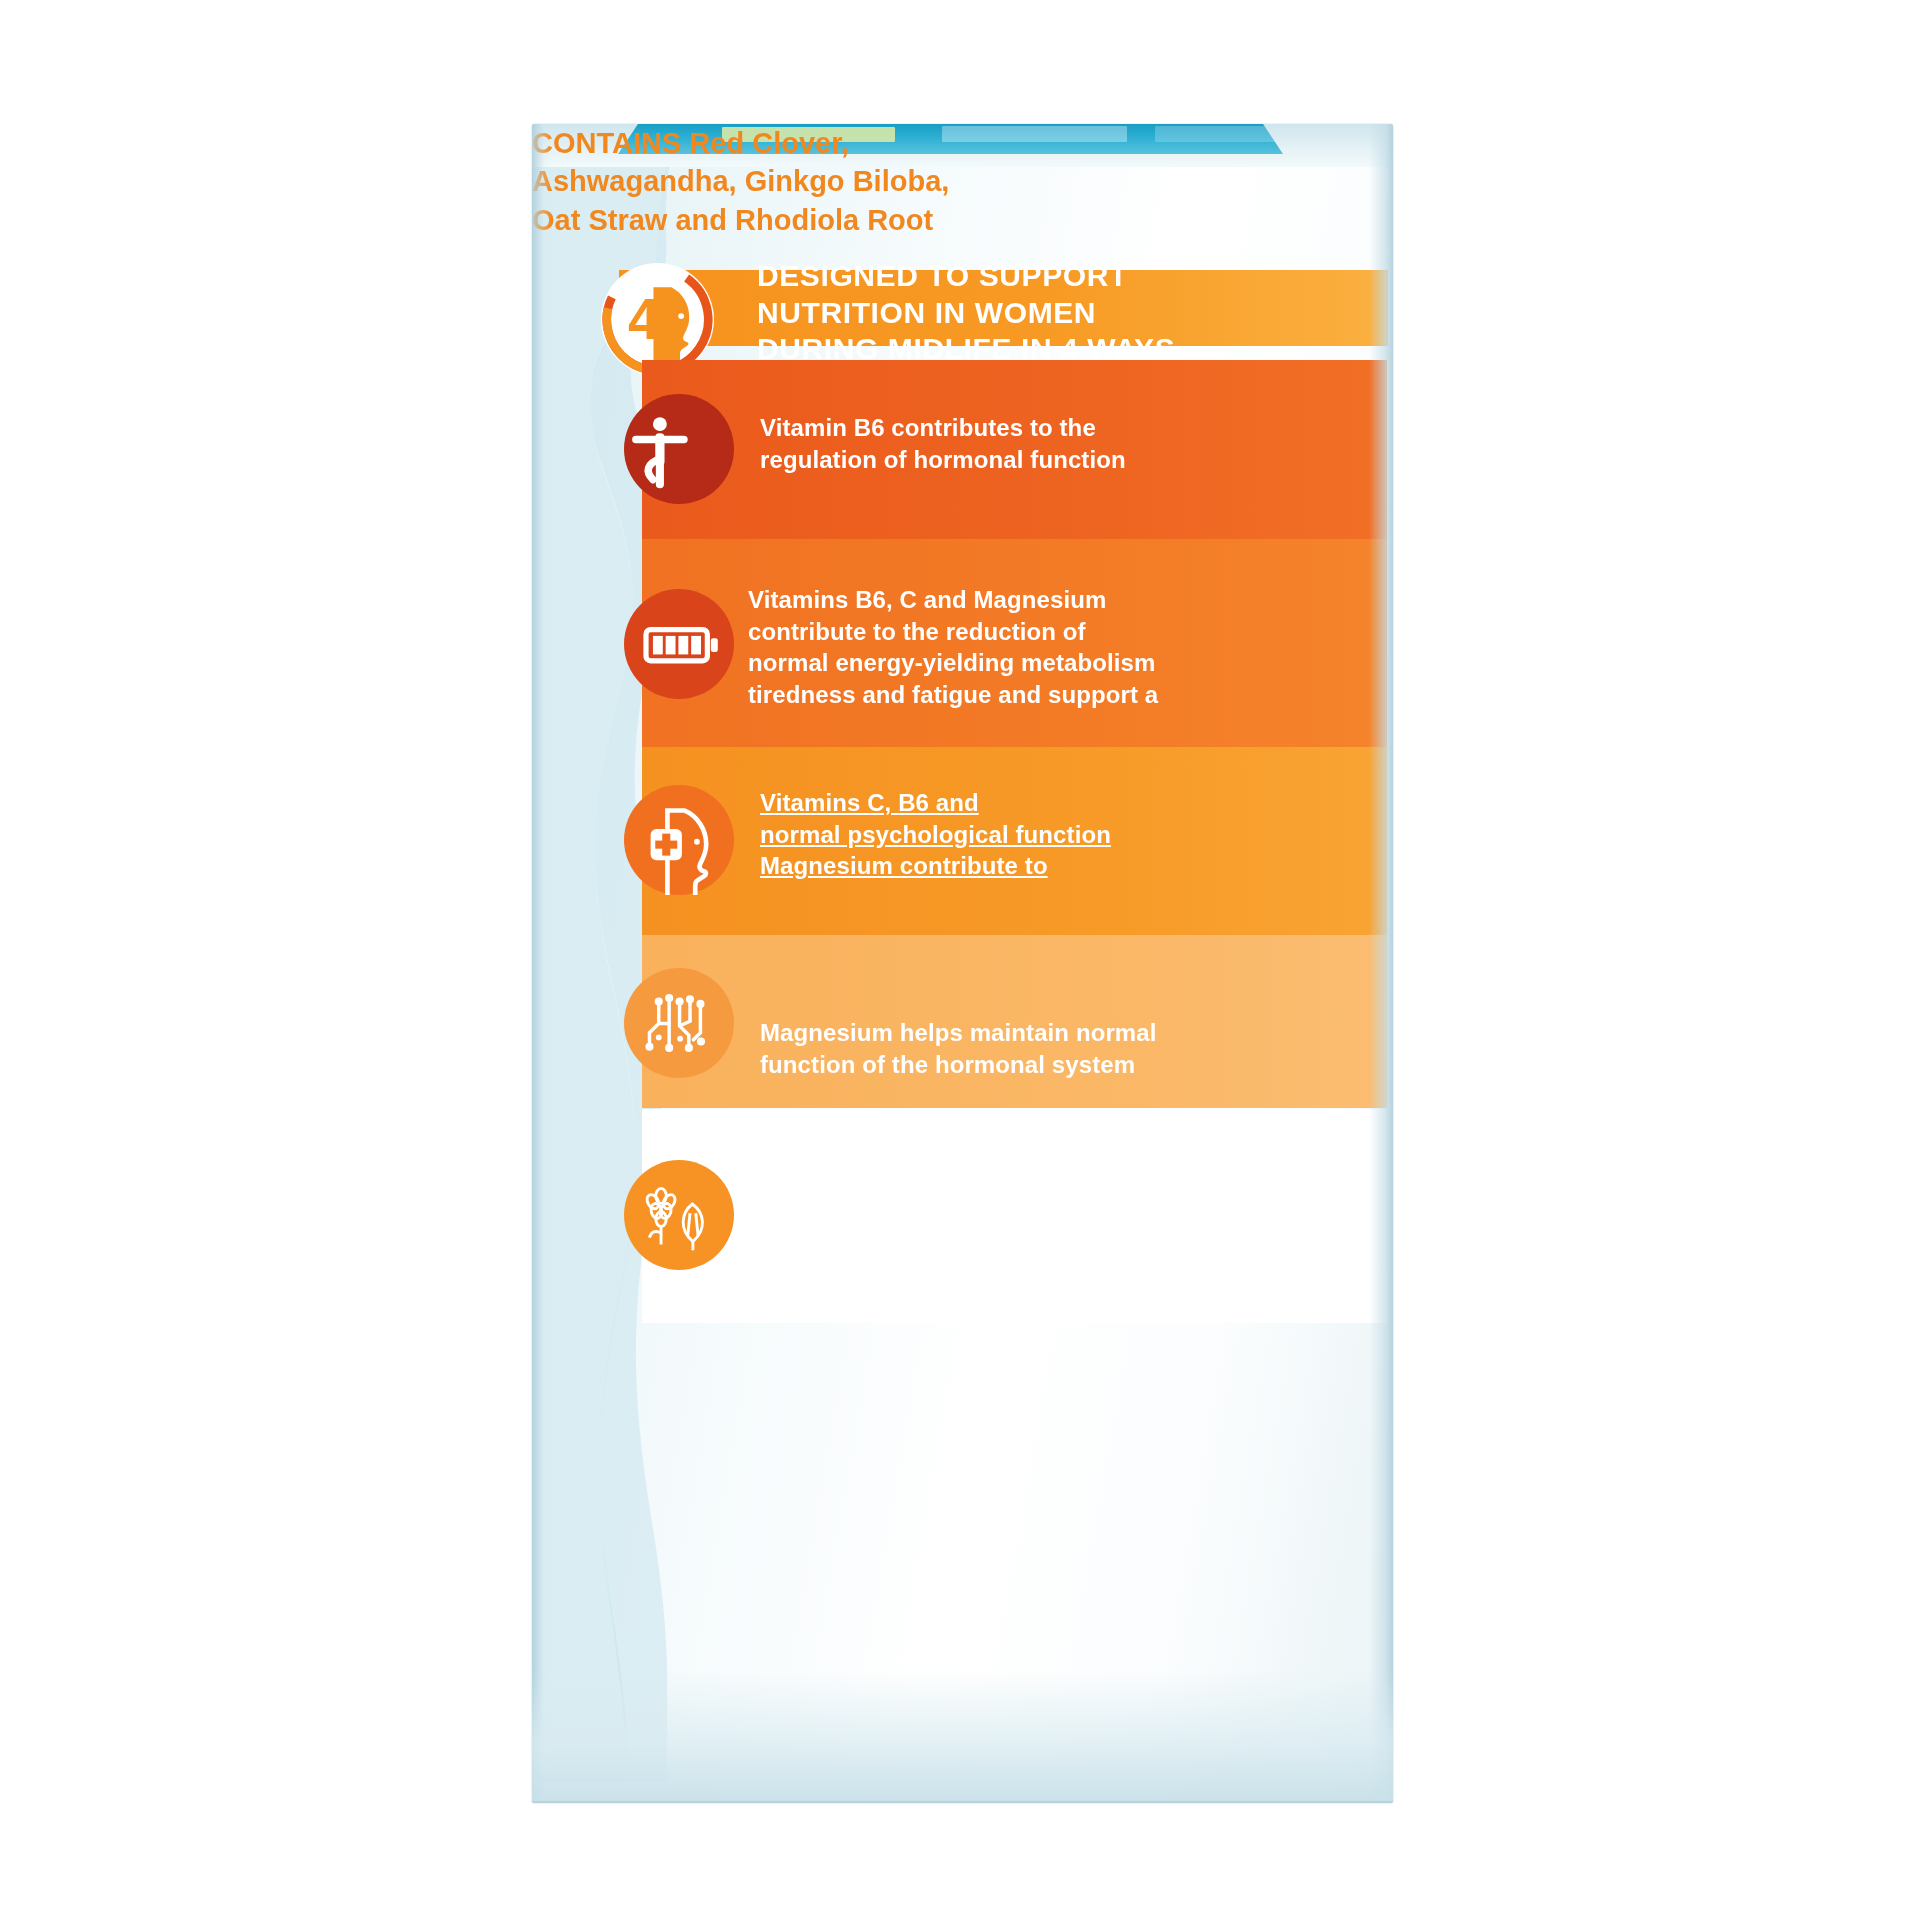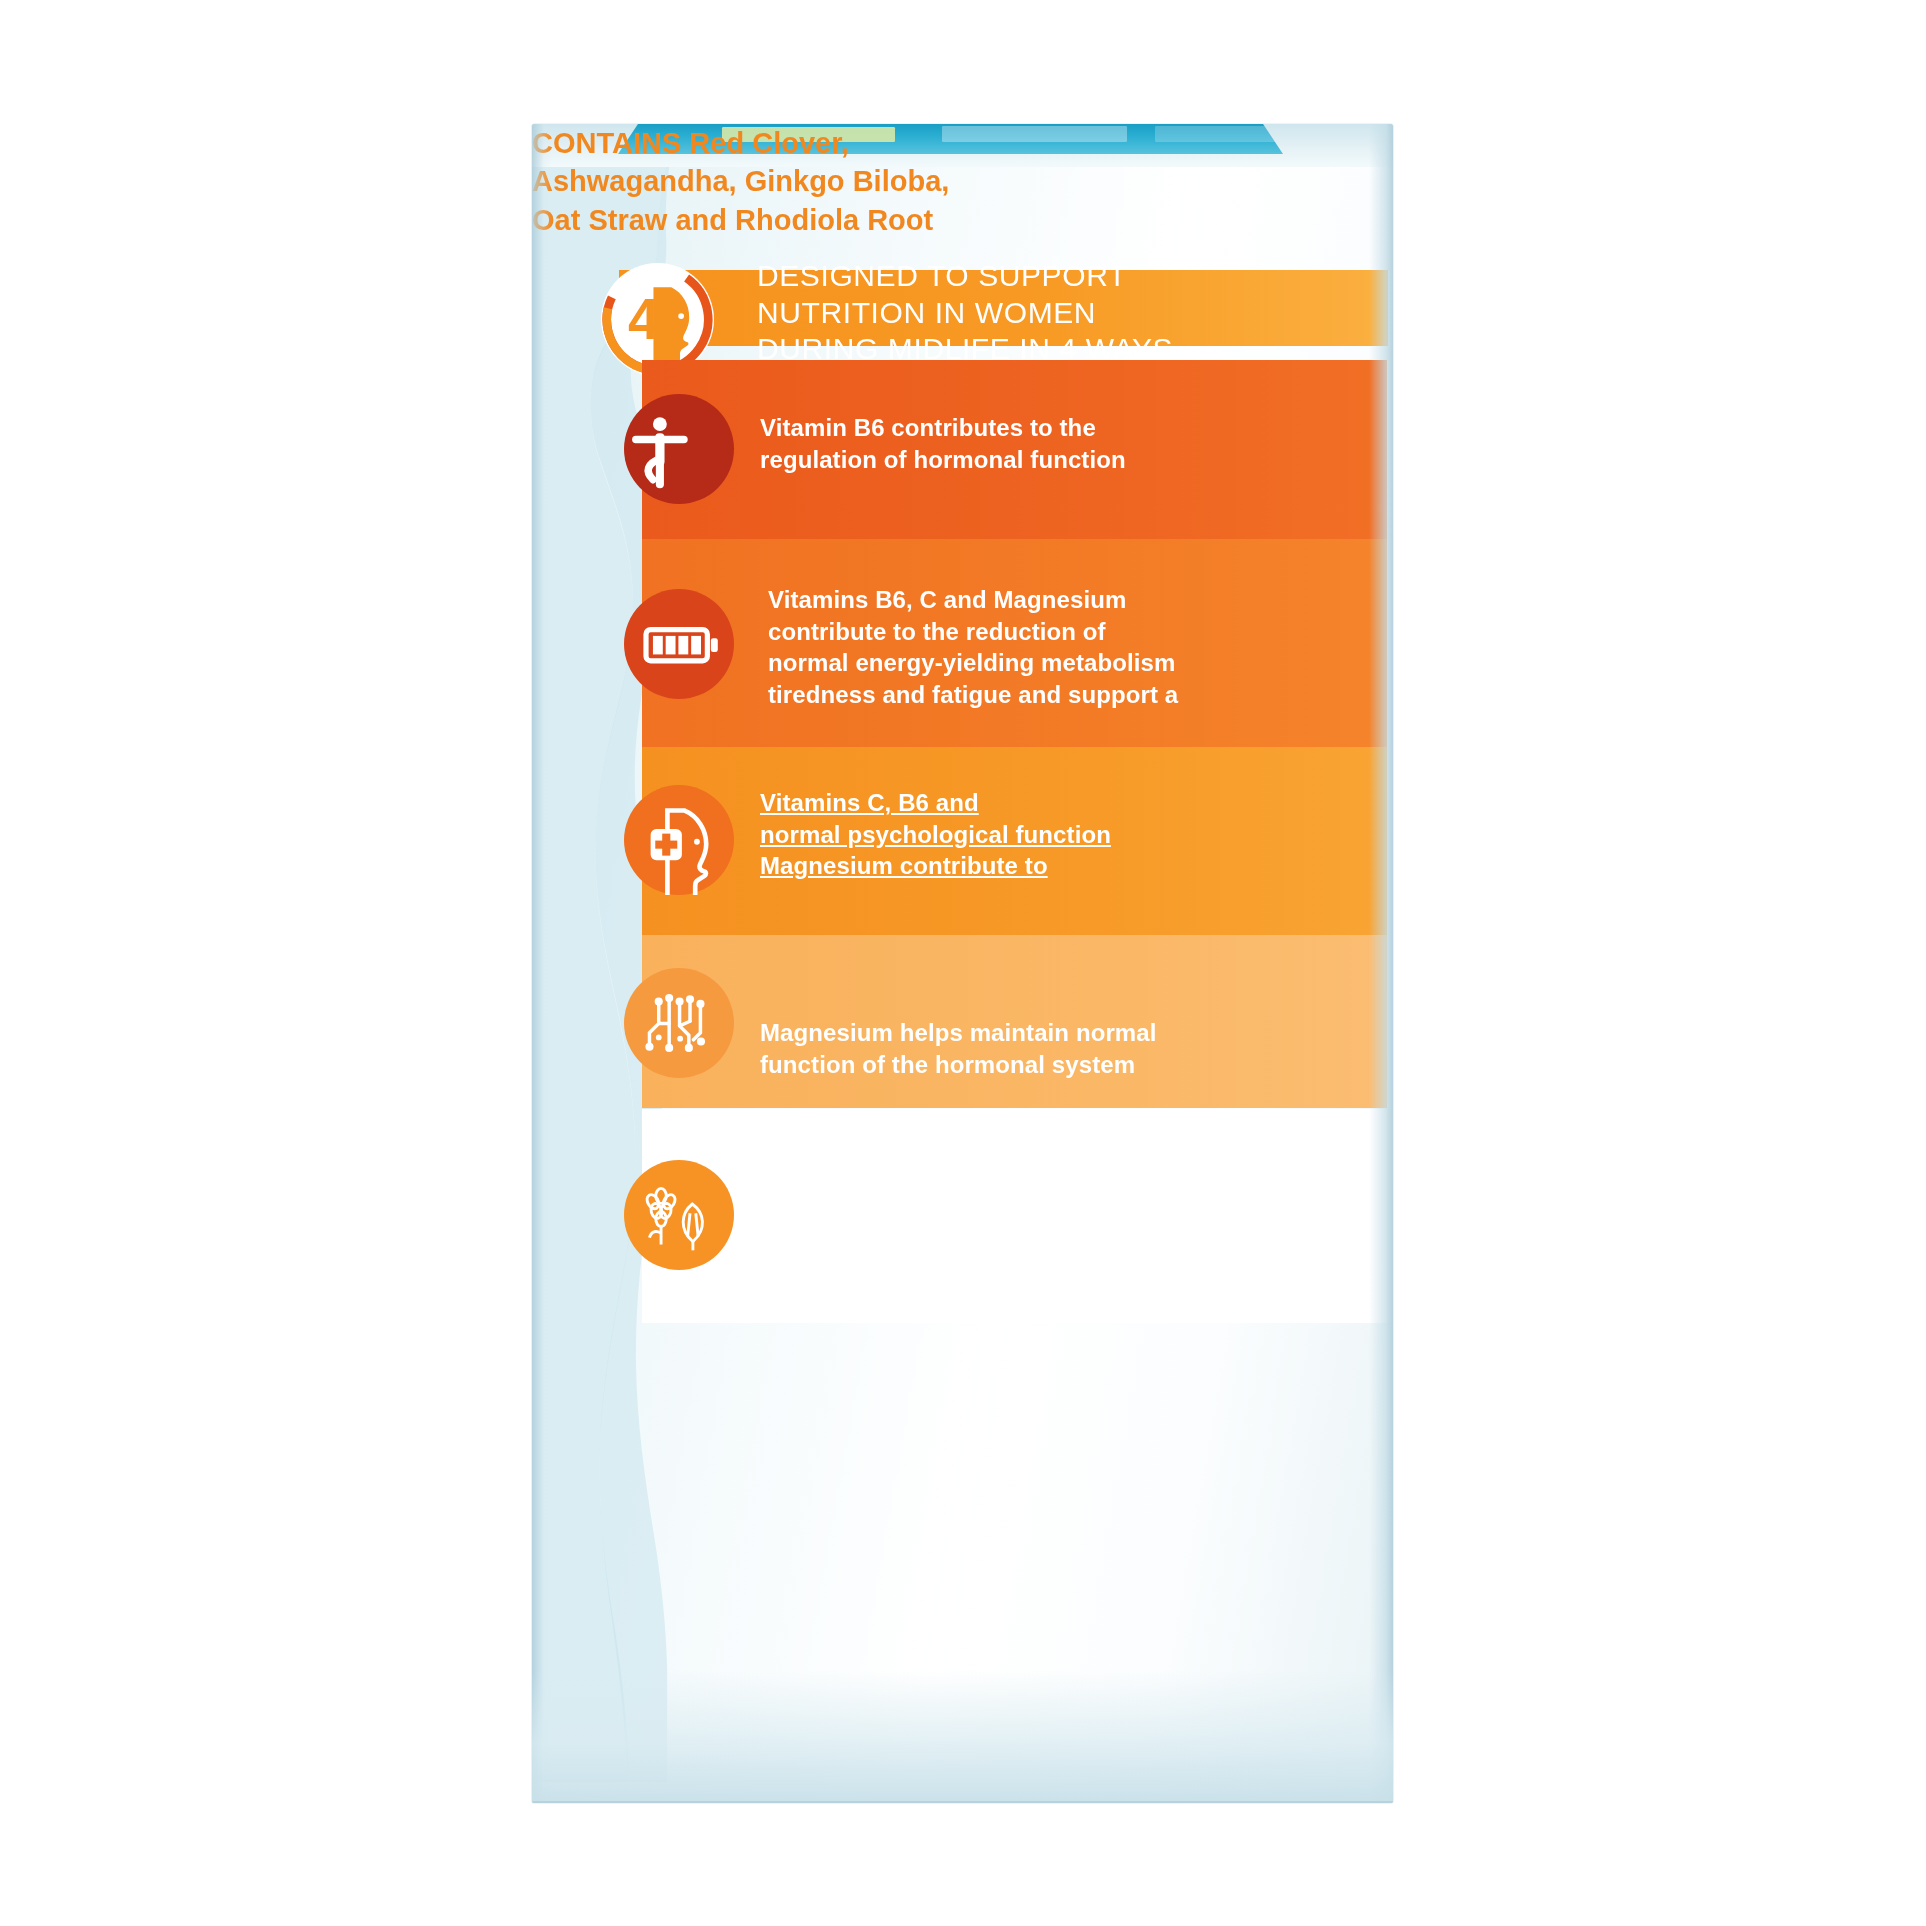--- a/index.html
+++ b/index.html
@@ -190,42 +190,42 @@
   }
   #icon-1 { left: 92px; top: 270px; background: #b62a18; }
   #icon-2 { left: 92px; top: 465px; background: #d9441b; }
   #icon-3 { left: 92px; top: 661px; background: #f0701f; }
   #icon-4 { left: 92px; top: 844px; background: #f69a3f; }
   #icon-5 { left: 92px; top: 1036px; background: #f79324; }
 
   .band-text {
     position: absolute;
     color: #ffffff;
-    font-weight: normal;
+    font-weight: bold;
     line-height: 1.26;
     letter-spacing: 0.1px;
   }
 
   #header-text {
     left: 225px;
     top: 134px;
     width: 566px;
     font-size: 30px;
     letter-spacing: 0.6px;
     line-height: 1.22;
     text-transform: uppercase;
   }
 
   .body-text {
     font-size: 24px;
     line-height: 1.32;
     font-weight: bold;
   }
   #text-1 { left: 228px; top: 288px; width: 509px; }
-  #text-2 { left: 236px; top: 460px; width: 537px; }
+  #text-2 { left: 216px; top: 460px; width: 537px; }
   #text-3 { left: 228px; top: 663px; width: 509px; text-decoration: underline; }
   #text-4 { left: 228px; top: 865px; width: 509px; margin-top: 28px; }
   #text-5 {
     left: 228px;
     top: 1058px;
     width: 509px;
     color: #f1881f;
     font-size: 29px;
     line-height: 1.32;
     font-weight: bold;

